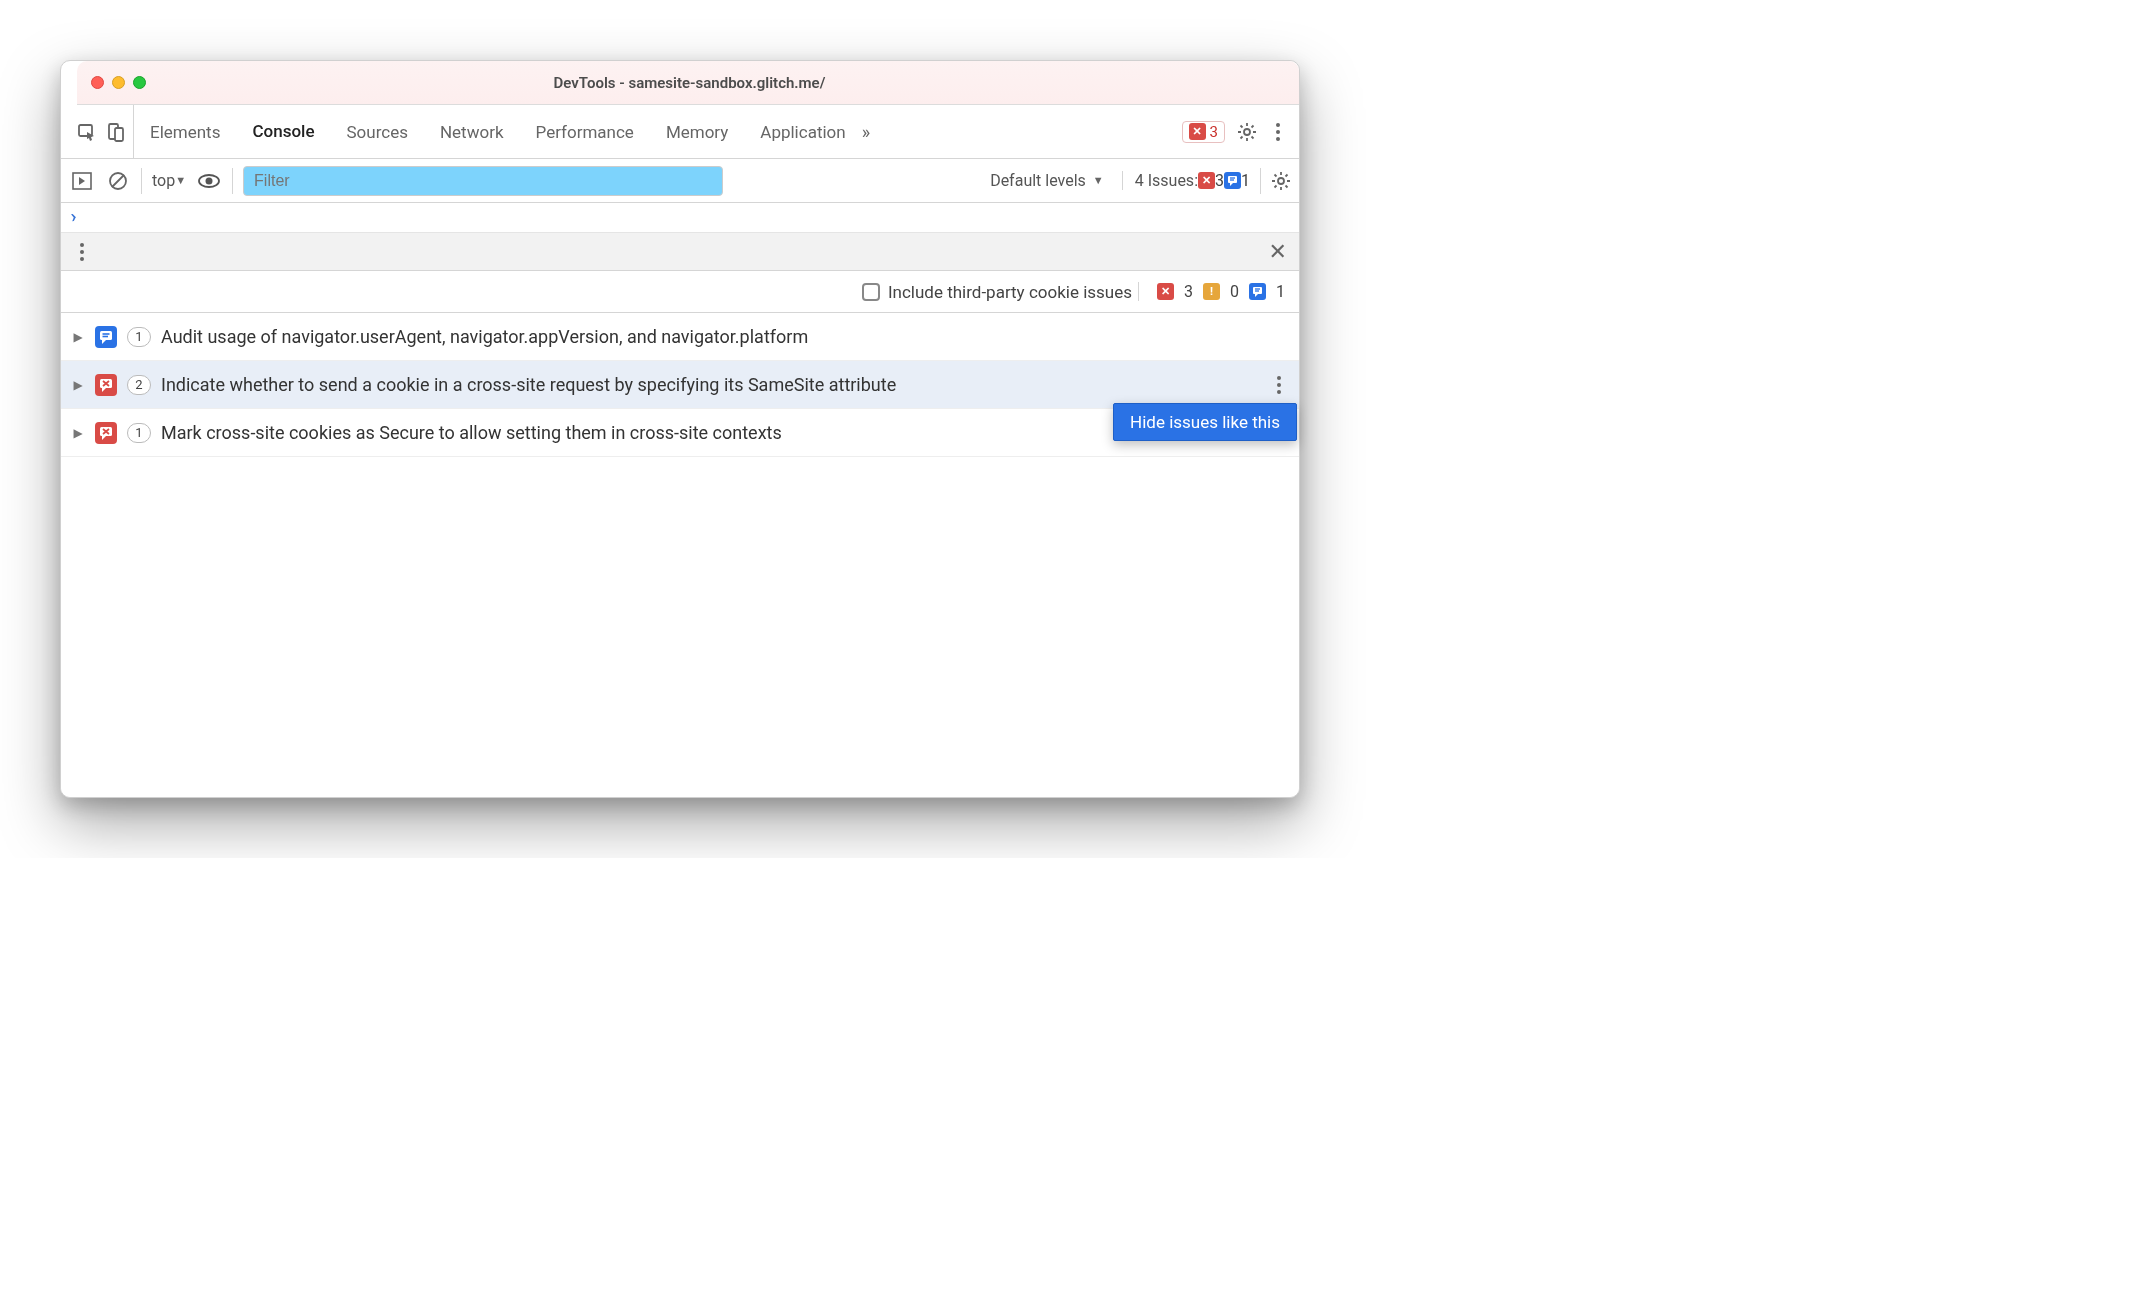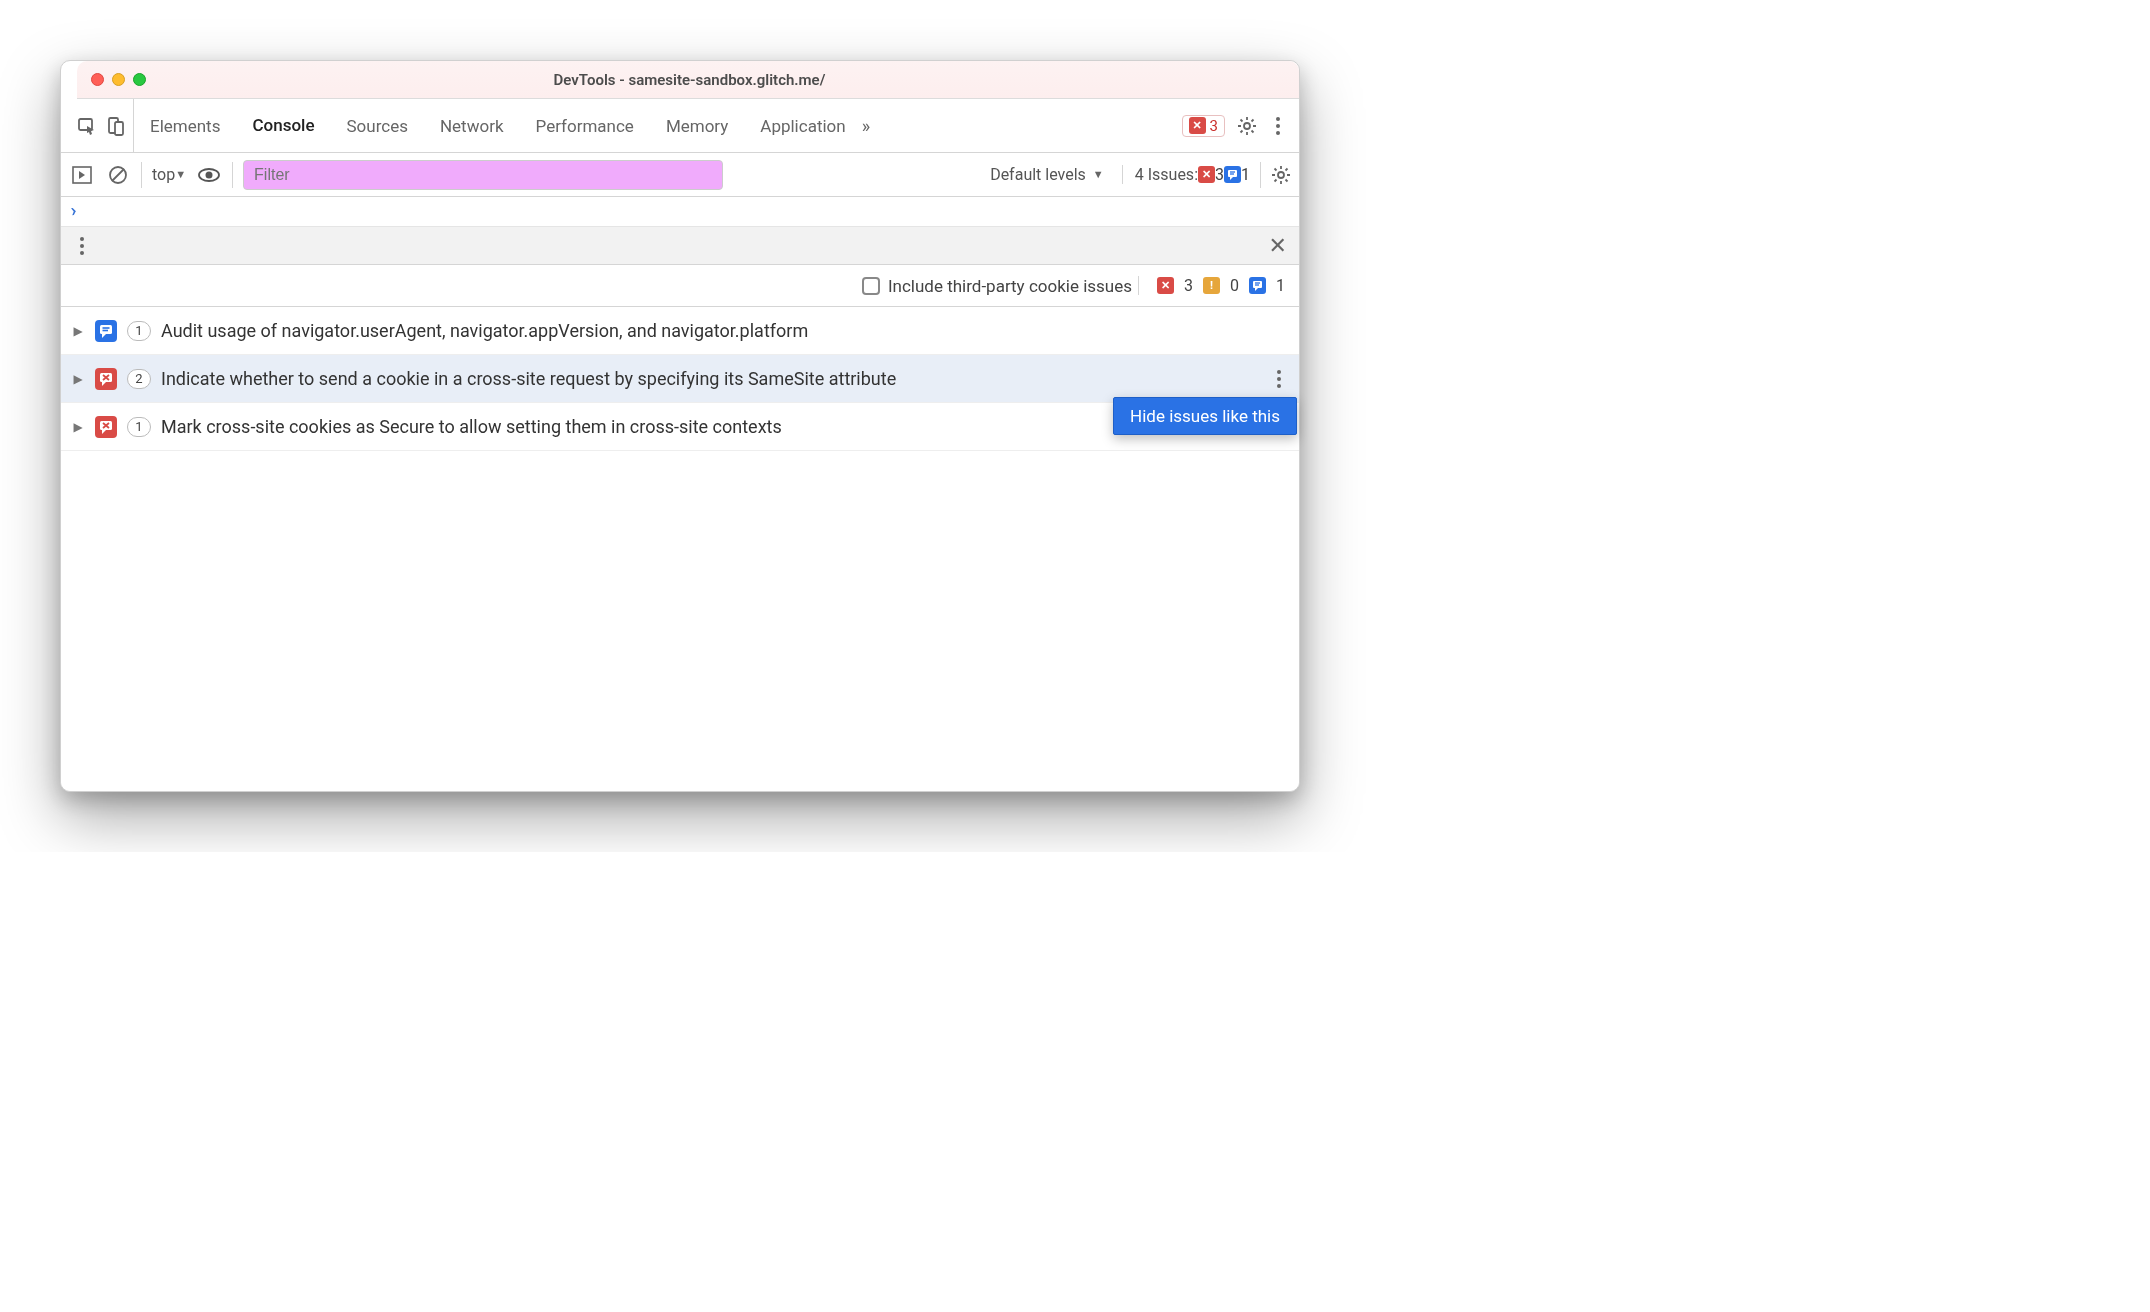--- a/index.html
+++ b/index.html
@@ -11,21 +11,21 @@
   .window {
     width: 1240px;
     border-radius: 10px;
     overflow: visible;
     box-shadow: 0 25px 60px rgba(0,0,0,0.35), 0 8px 20px rgba(0,0,0,0.2);
     background: #fff;
     position: relative;
     border: 1px solid #d0d0d0;
   }
   .titlebar {
-    height: 38px;
+    height: 44px;
     background: linear-gradient(#fdf2f2, #fdeeee);
     border-bottom: 1px solid #dcdcdc;
     display: flex;
     align-items: center;
     padding: 0 14px;
     border-top-left-radius: 10px;
     border-top-right-radius: 10px;
     margin-left: 16px;
   }
   .traffic { display: flex; gap: 8px; }
@@ -70,21 +70,21 @@
   }
   .filterbar .box {
     display:flex; align-items:center; justify-content:center;
     width:26px; height:26px;
   }
   .filterbar .sep { width:1px; height:26px; background:#d5d5d5; }
   .context-sel { display:flex; align-items:center; gap:0; }
   .filter-input {
     border:1px solid #ccc; border-radius:4px; height:30px;
     padding:0 10px; font-size:16px; color:#555; width:480px;
-    background:#f0abfc;
+    background:#7dd3fc;
   }
   .filterbar .flex { flex:1; }
   .default-levels { display:flex; align-items:center; gap:7px; color:#555;}
   .issues-summary {
     display:flex; align-items:center; gap:0; border-left:1px solid #d5d5d5;
     padding-left:12px; margin-left:8px;
   }
   .mini-icon {
     width:17px; height:17px; border-radius:3px;
     display:inline-flex; align-items:center; justify-content:center;

